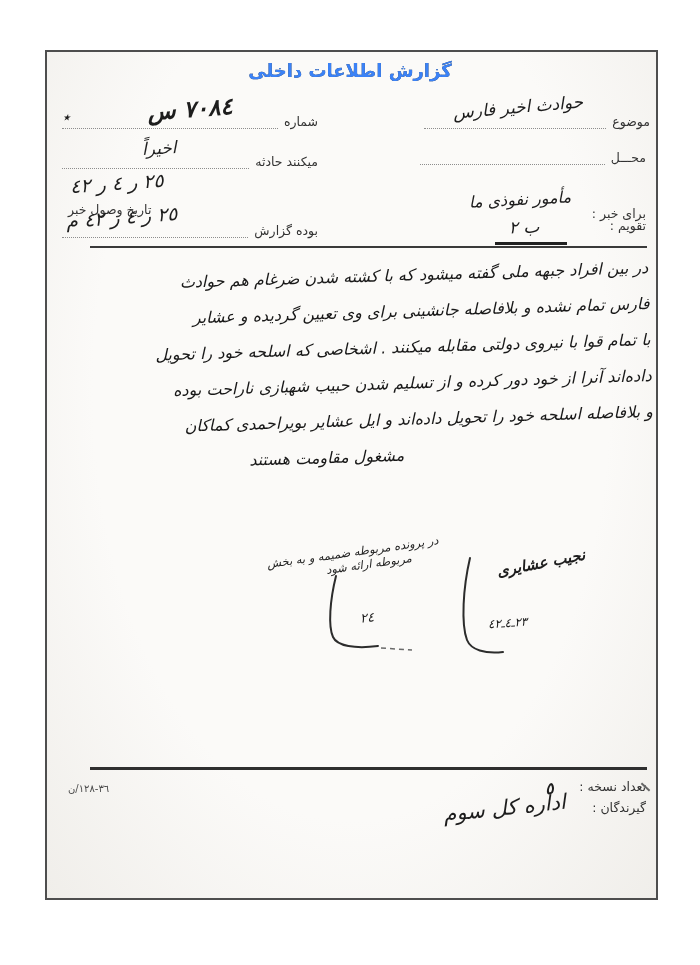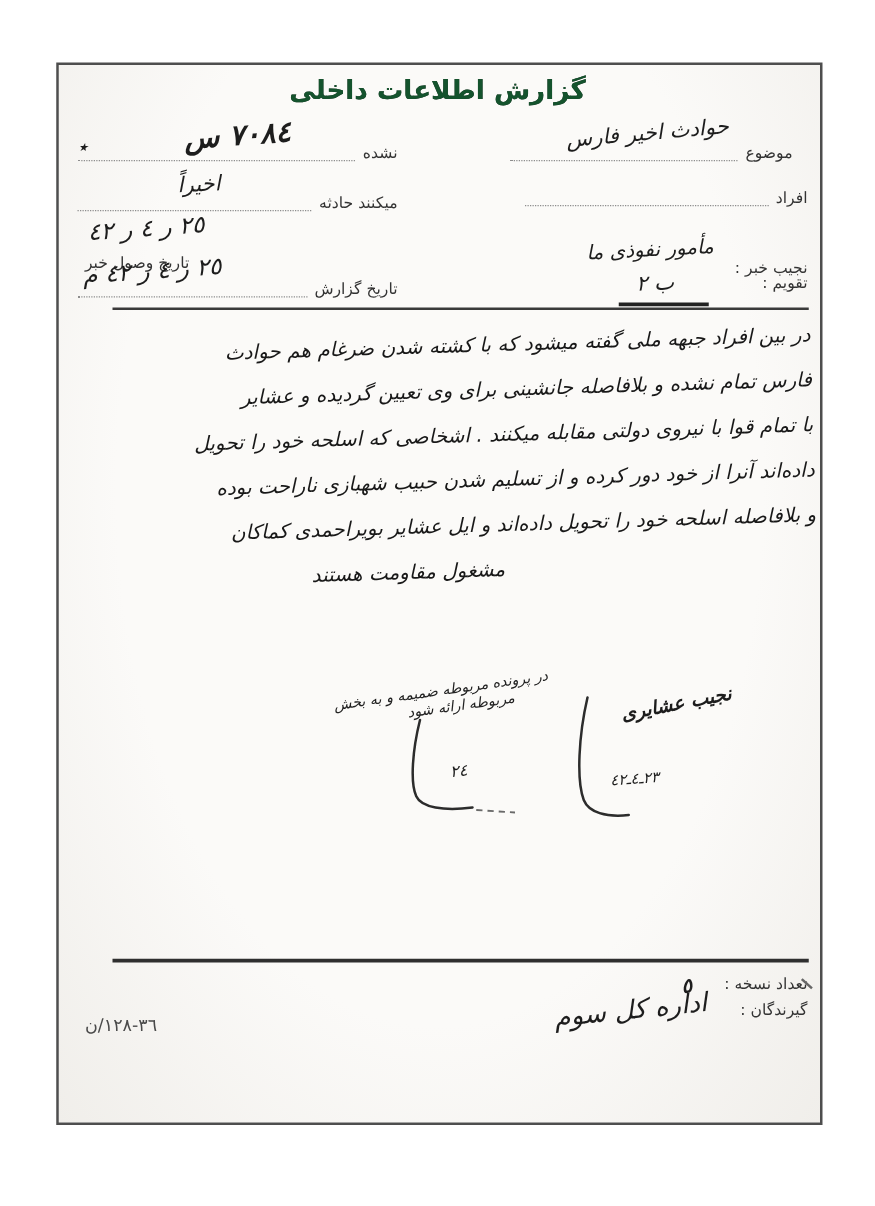--- a/index.html
+++ b/index.html
@@ -5,82 +5,82 @@
   html,body{margin:0;padding:0;background:#ffffff;}
   .page{position:relative;width:700px;height:965px;background:#ffffff;overflow:hidden;
         font-family:"DejaVu Sans",sans-serif;}
   .scan{position:absolute;left:45px;top:50px;width:609px;height:846px;
         border:2px solid #4e4e4e;
         background:radial-gradient(ellipse at 50% 40%, #fbfaf8 60%, #f0eeea 100%);}
   .print{font-family:"DejaVu Sans",sans-serif;color:#2e2e2e;}
   .hw{position:absolute;font-family:"DejaVu Sans",sans-serif;font-style:italic;
       color:#1d1d1d;white-space:nowrap;}
   .title{position:absolute;left:150px;top:60px;width:400px;text-align:center;
-         font-size:21px;font-weight:bold;color:#14532d;direction:rtl;
+         font-size:18px;font-weight:bold;color:#3b82f6;direction:rtl;
          text-shadow:0 0 .5px #333;}
   .field-row{position:absolute;display:flex;direction:rtl;align-items:flex-end;height:17px;}
   .field-row .lbl{font-size:12.5px;white-space:nowrap;padding-left:6px;color:#333;}
   .field-row .dots{flex:1;border-bottom:1.5px dotted #8d8d8d;height:13px;}
   .rule{position:absolute;background:#3a3a3a;}
   .body-text{position:absolute;left:60px;top:258px;width:588px;direction:rtl;
              text-align:right;transform:rotate(-1.8deg);transform-origin:top right;}
   .body-line{font-family:"DejaVu Sans",sans-serif;font-style:italic;font-size:16px;
              color:#181818;letter-spacing:.4px;margin-bottom:17px;white-space:nowrap;}
   .body-line.indent{margin-right:250px;}
   .caption{position:absolute;left:0;top:915px;width:700px;text-align:center;
            font-size:17px;color:#111;direction:rtl;}
-  .refnum{position:absolute;left:68px;top:813px;font-size:14px;color:#4a4a4a;
+  .refnum{position:absolute;left:68px;top:783px;font-size:10px;color:#4a4a4a;
           letter-spacing:1px;direction:rtl;}
   .footrow{position:absolute;display:flex;direction:rtl;align-items:flex-start;gap:26px;}
   .footrow .lbl{font-size:12.5px;color:#333;white-space:nowrap;}
   .strokes{position:absolute;left:260px;top:540px;}
   .stray{position:absolute;left:640px;top:786px;width:11px;height:2px;background:#666;
          transform:rotate(42deg);}
 </style>
 </head>
 <body>
 
 <div class="page">
   <div class="scan"></div>
 
   <div class="title print">گزارش اطلاعات داخلی</div>
 
   <div class="field-row" style="left:62px;top:112px;width:256px;">
-    <span class="lbl print">نشده</span>
+    <span class="lbl print">شماره</span>
     <span class="dots"></span>
   </div>
   <div class="field-row" style="left:62px;top:152px;width:256px;">
     <span class="lbl print">میکنند حادثه</span>
     <span class="dots"></span>
   </div>
   <div class="field-row" style="left:62px;top:202px;width:256px;flex-direction:column;">
     <span class="lbl print">تاریخ وصول خبر</span>
     <span class="dots"></span>
   </div>
   <div class="field-row" style="left:62px;top:221px;width:256px;">
-    <span class="lbl print">تاریخ گزارش</span>
+    <span class="lbl print">بوده گزارش</span>
     <span class="dots"></span>
   </div>
 
   <div class="hw" style="left:95px;top:96px;width:190px;text-align:center;font-size:23px;font-weight:bold;transform:rotate(-4deg);letter-spacing:3px;">٧٠٨٤ س</div>
   <div class="hw" style="left:62px;top:108px;font-size:15px;">٭</div>
   <div class="hw" style="left:142px;top:138px;font-size:17px;transform:rotate(-3deg);">اخیراً</div>
   <div class="hw" style="left:70px;top:172px;font-size:19px;transform:rotate(-4deg);letter-spacing:3px;direction:rtl;">٢٥ ر ٤ ر ٤٢</div>
   <div class="hw" style="left:66px;top:206px;font-size:19px;transform:rotate(-4deg);letter-spacing:3px;direction:rtl;">٢٥ ر ٤ ر ٤٢ م</div>
 
-  <div class="field-row" style="left:408px;top:112px;width:226px;">
+  <div class="field-row" style="left:424px;top:112px;width:226px;">
     <span class="lbl print">موضوع</span>
     <span class="dots"></span>
   </div>
   <div class="field-row" style="left:420px;top:148px;width:226px;">
-    <span class="lbl print">افراد</span>
+    <span class="lbl print">محـــل</span>
     <span class="dots"></span>
   </div>
   <div class="field-row" style="left:420px;top:204px;width:226px;">
-    <span class="lbl print">نجیب خبر :</span>
+    <span class="lbl print">برای خبر :</span>
   </div>
   <div class="field-row" style="left:420px;top:216px;width:226px;">
     <span class="lbl print">تقویم :</span>
   </div>
 
   <div class="hw" style="left:428px;top:97px;width:180px;text-align:center;font-size:17px;transform:rotate(-5deg);">حوادث اخیر فارس</div>
   <div class="hw" style="left:445px;top:190px;width:150px;text-align:center;font-size:16px;transform:rotate(-3deg);">مأمور نفوذی ما</div>
   <div class="hw" style="left:488px;top:217px;width:72px;text-align:center;font-size:17px;transform:rotate(-2deg);">ب ٢</div>
 
   <div class="rule" style="left:90px;top:246px;width:557px;height:2px;"></div>

